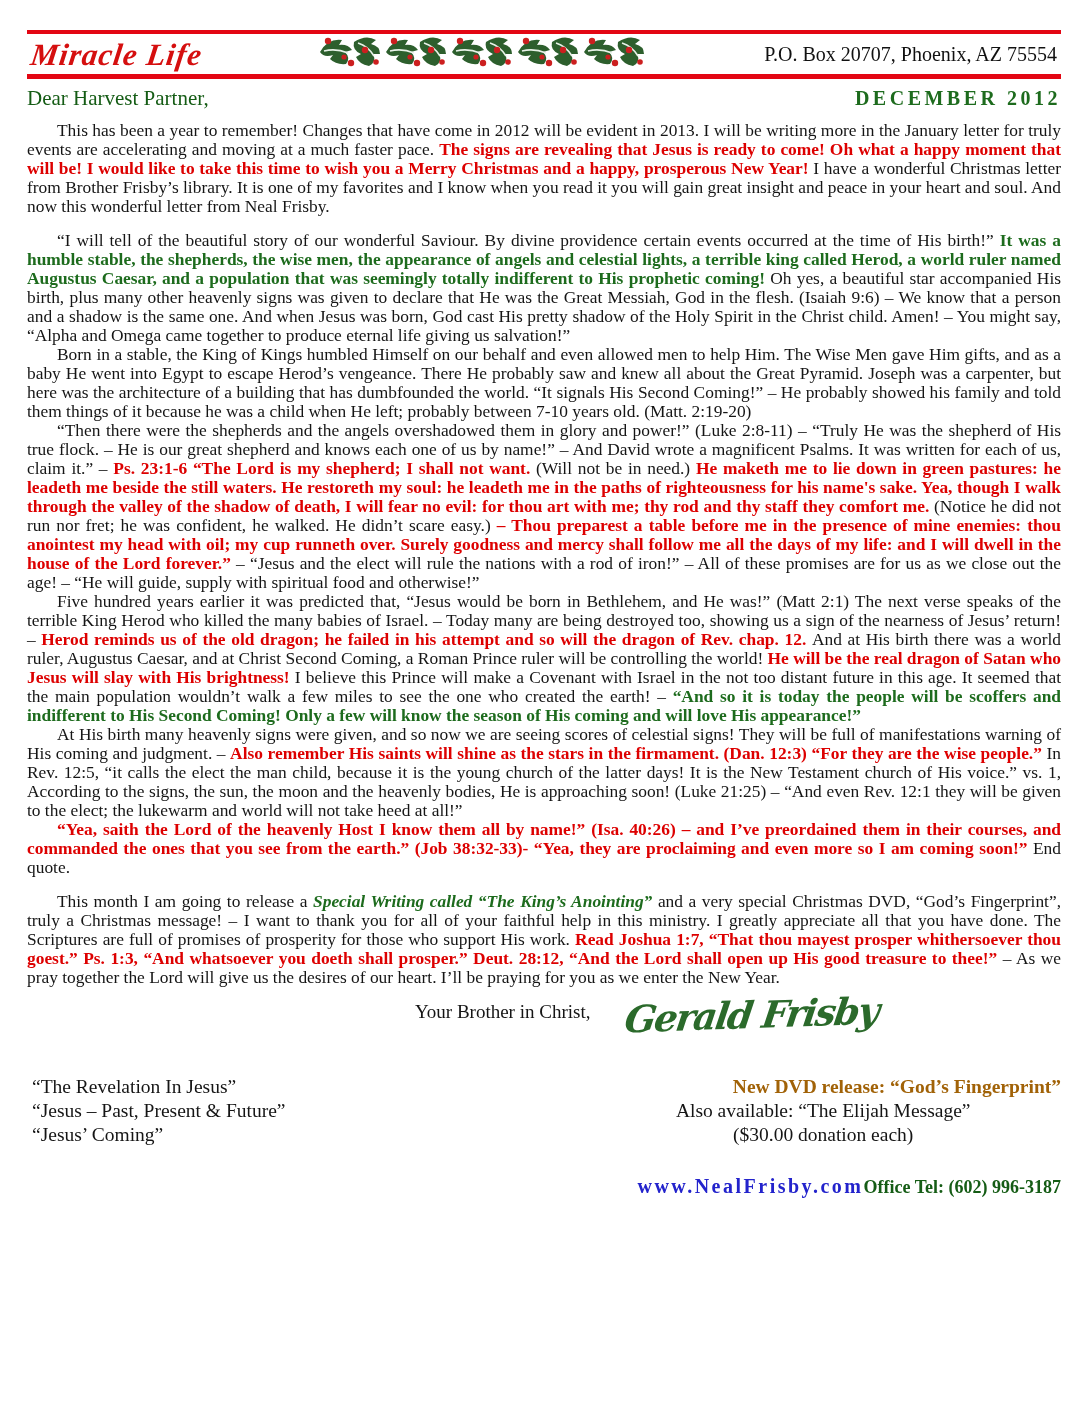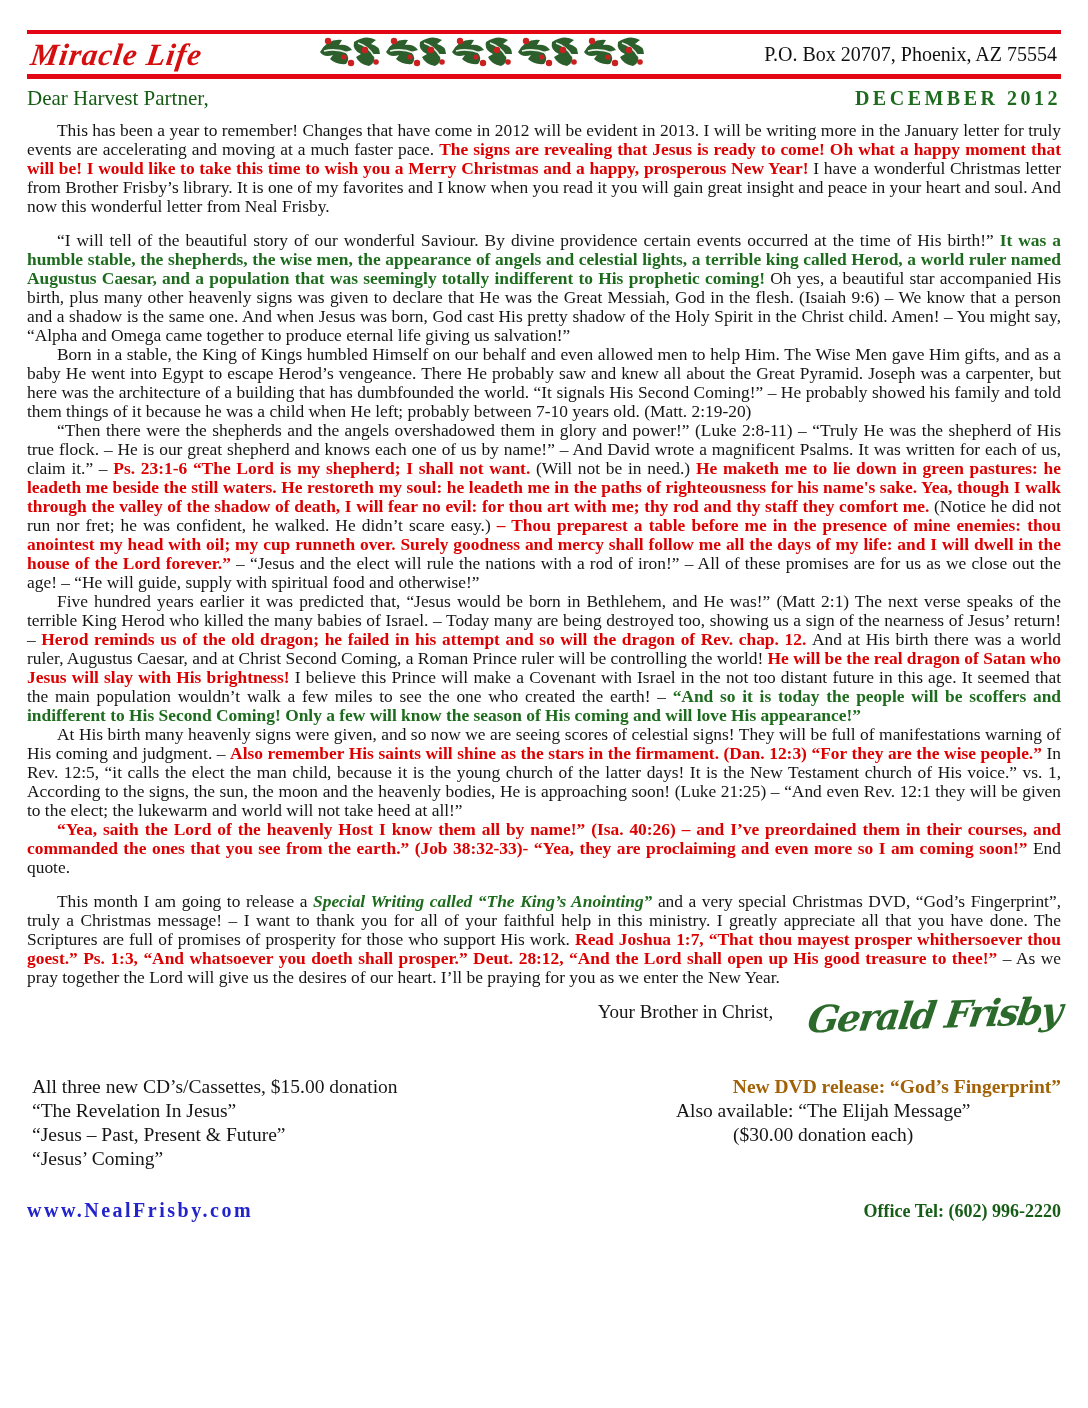--- a/index.html
+++ b/index.html
@@ -47,39 +47,39 @@
   .body-text{margin-top:10px;font-size:17.4px;line-height:19px;}
   .para{margin:0;text-indent:30px;text-align:justify;}
   .para.gap{margin-top:15px;}
   .seg-black{color:#151515;}
   .seg-red{color:#dd0000;font-weight:bold;}
   .seg-green{color:#1d6b1d;font-weight:bold;}
   .seg-green-italic{color:#1d6b1d;font-weight:bold;font-style:italic;}
   
   .closing{
     display:flex;align-items:flex-start;
-    margin-top:6px;margin-left:388px;justify-content:flex-end;
+    margin-top:6px;margin-left:388px;
   }
   .closing-text{font-size:19px;color:#151515;white-space:nowrap;padding-top:8px;}
   .signature{
     font-family:"DejaVu Serif", serif;
     font-style:italic;font-weight:bold;
     color:#2b6a2b;font-size:37px;
     transform:rotate(-2deg) skewX(-10deg);
     margin-left:35px;letter-spacing:-2px;white-space:nowrap;
   }
   
   .offers{display:flex;margin-top:38px;}
   .offers-left{flex:1;font-size:19.5px;line-height:24px;}
   .offers-left .line{padding-left:5px;}
   .offers-right{width:46%;text-align:center;font-size:19.5px;line-height:24px;}
   .dvd-release{color:#a16207;font-weight:bold;text-align:right;}
   
   .footer{
-    display:flex;justify-content:space-between;align-items:baseline;
+    display:flex;justify-content:flex-end;align-items:baseline;
     margin-top:28px;
   }
   .website{
     color:#2323cc;font-weight:bold;font-size:20px;letter-spacing:2.5px;
     text-decoration:none;cursor:pointer;
   }
   .office-tel{color:#155c15;font-weight:bold;font-size:18px;}
 </style>
 </head>
 <body>
@@ -129,30 +129,29 @@
       <p class="para gap"><span class="seg-black">This month I am going to release a </span><span class="seg-green-italic">Special Writing called “The King’s Anointing” </span><span class="seg-black">and a very special Christmas DVD, “God’s Fingerprint”, truly a Christmas message! – I want to thank you for all of your faithful help in this ministry. I greatly appreciate all that you have done. The Scriptures are full of promises of prosperity for those who support His work. </span><span class="seg-red">Read Joshua 1:7, “That thou mayest prosper whithersoever thou goest.” Ps. 1:3, “And whatsoever you doeth shall prosper.” Deut. 28:12, “And the Lord shall open up His good treasure to thee!” </span><span class="seg-black">– As we pray together the Lord will give us the desires of our heart. I’ll be praying for you as we enter the New Year.</span></p>
     </div>
 
   <div class="closing">
     <div class="closing-text">Your Brother in Christ,</div>
     <div class="signature">Gerald Frisby</div>
   </div>
 
   <div class="offers">
     <div class="offers-left">
-      <div class="line">All three new CD’s/Cassettes, $15.00 donation</div>
       <div class="line">“The Revelation In Jesus”</div>
       <div class="line">“Jesus – Past, Present &amp; Future”</div>
       <div class="line">“Jesus’ Coming”</div>
     </div>
     <div class="offers-right">
       <div class="dvd-release">New DVD release: “God’s Fingerprint”</div>
       <div>Also available: “The Elijah Message”</div>
       <div>($30.00 donation each)</div>
     </div>
   </div>
 
   <div class="footer">
     <a class="website">www.NealFrisby.com</a>
-    <div class="office-tel">Office Tel: (602) 996-2220</div>
+    <div class="office-tel">Office Tel: (602) 996-3187</div>
   </div>
 
 </div>
 
 </body></html>

